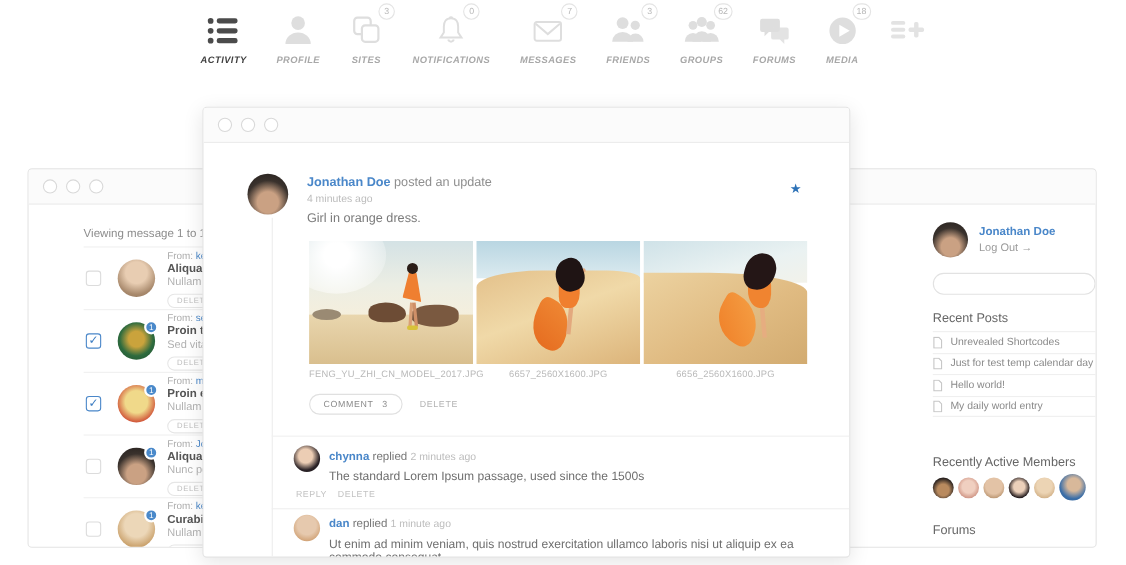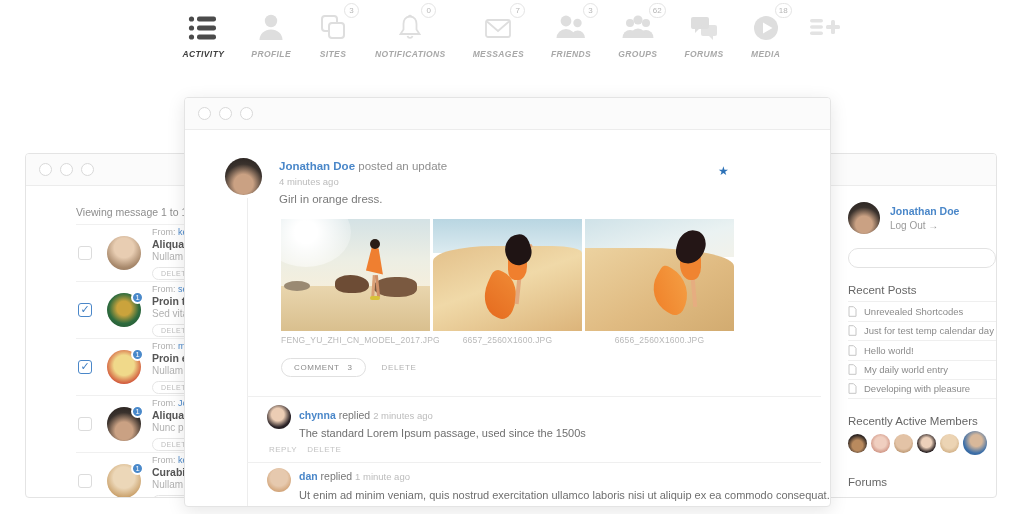--- a/index.html
+++ b/index.html
@@ -16,21 +16,21 @@
                font-size:8px; line-height:13px; text-align:center; }
   .nav-label { margin-top:7px; font-size:8.5px; letter-spacing:.4px; color:#a8a8a8; font-weight:bold;font-style:italic; }
   .nav-item.active .nav-label { color:#3f3f3f; }
 
   
   .window { position:absolute; background:#fff; border:1px solid #e4e4e4; border-radius:4px; overflow:hidden; }
   .win-header { height:32px; background:#fbfbfb; border-bottom:1px solid #ececec; display:flex; align-items:center; gap:8px; padding-left:13px; }
   .win-dot { width:13px; height:13px; border-radius:50%; background:#fff; border:1px solid #d9d9d9; }
 
   .back-window  { left:25px; top:153px; width:972px; height:345px; }
-  .front-window { left:184px; top:97px; width:647px; height:410px; box-shadow:0 4px 18px rgba(0,0,0,.10); z-index:5; }
+  .front-window { left:184px; top:97px; width:589px; height:410px; box-shadow:0 4px 18px rgba(0,0,0,.10); z-index:5; }
 
   
   .msg-status { position:absolute; left:50px; top:52px; font-size:10.5px; color:#8d8d8d; }
   .msg-list { position:absolute; left:50px; top:70px; width:560px; border-top:1px solid #f0f0f0; }
   .msg-row { display:flex; align-items:center; height:57px; border-bottom:1px solid #f0f0f0; padding-left:2px; }
   .msg-check { width:14px; height:14px; border:1px solid #dcdcdc; border-radius:3px; background:#fff; margin-right:15px; position:relative; cursor:pointer; flex:none; }
   .msg-check.checked { border-color:#4a87c9; }
   .msg-check.checked::after { content:"✓"; position:absolute; left:1.5px; top:-1px; font-size:11px; color:#3d7dc2; }
   .msg-avatar-wrap { position:relative; margin-right:11px; flex:none; }
   .avatar { border-radius:50%; flex:none; }
@@ -385,26 +385,20 @@
               <path d="M1 .7 h4.5 L8 3.2 V10.3 H1 Z"></path>
             </svg>
           <span>Hello world!</span>
         </div>
         <div class="sb-post">
           <svg width="9" height="11" viewBox="0 0 9 11" fill="none" stroke="#c6c6c6">
               <path d="M1 .7 h4.5 L8 3.2 V10.3 H1 Z"></path>
             </svg>
           <span>My daily world entry</span>
         </div>
-        <div class="sb-post">
-          <svg width="9" height="11" viewBox="0 0 9 11" fill="none" stroke="#c6c6c6">
-              <path d="M1 .7 h4.5 L8 3.2 V10.3 H1 Z"></path>
-            </svg>
-          <span>Developing with pleasure</span>
-        </div>
       </div>
 
       <div class="sb-h sb-members-title">Recently Active Members</div>
       <div class="sb-members">
         <div class="avatar sb-member av-m1"></div>
         <div class="avatar sb-member av-m2"></div>
         <div class="avatar sb-member av-m3"></div>
         <div class="avatar sb-member av-m4"></div>
         <div class="avatar sb-member av-m5"></div>
         <div class="avatar sb-member big av-m6"></div>

